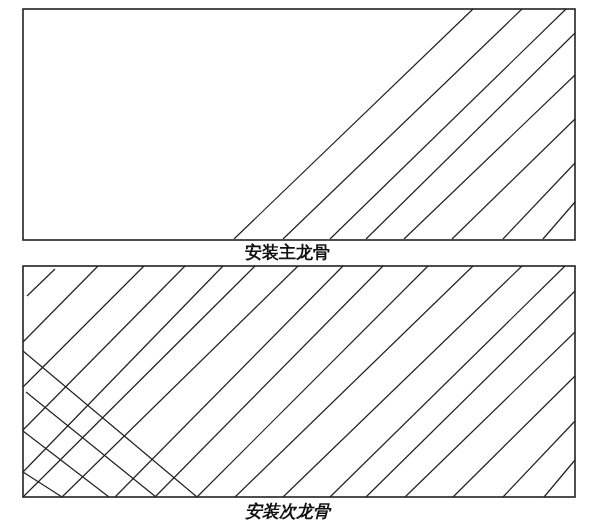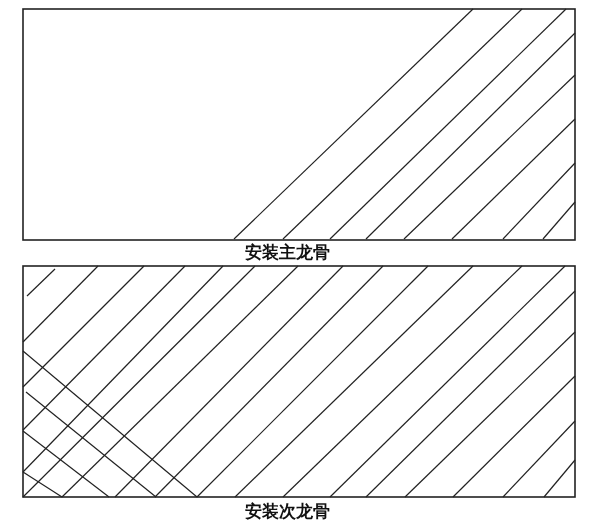--- a/index.html
+++ b/index.html
@@ -52,13 +52,13 @@
       <line x1="503" y1="497" x2="575" y2="421" stroke="#222222" stroke-width="1.2"></line>
       <line x1="544" y1="497" x2="575" y2="460" stroke="#222222" stroke-width="1.2"></line>
       <line x1="23" y1="351" x2="197" y2="497" stroke="#222222" stroke-width="1.2"></line>
       <line x1="26" y1="392" x2="156" y2="497" stroke="#222222" stroke-width="1.2"></line>
       <line x1="23" y1="431" x2="109" y2="497" stroke="#222222" stroke-width="1.2"></line>
       <line x1="23" y1="472" x2="62" y2="497" stroke="#222222" stroke-width="1.2"></line>
     </g>
 </svg>
 
 <div class="panel-label" id="label-0" style="left: 245px; top: 242px;">安装主龙骨</div>
-<div class="panel-label" id="label-1" style="left: 245px; top: 501px;">安装次龙骨</div>
+<div class="panel-label" id="label-1" style="left: 245px; top: 501px; font-style: italic;">安装次龙骨</div>
 
 </body></html>

